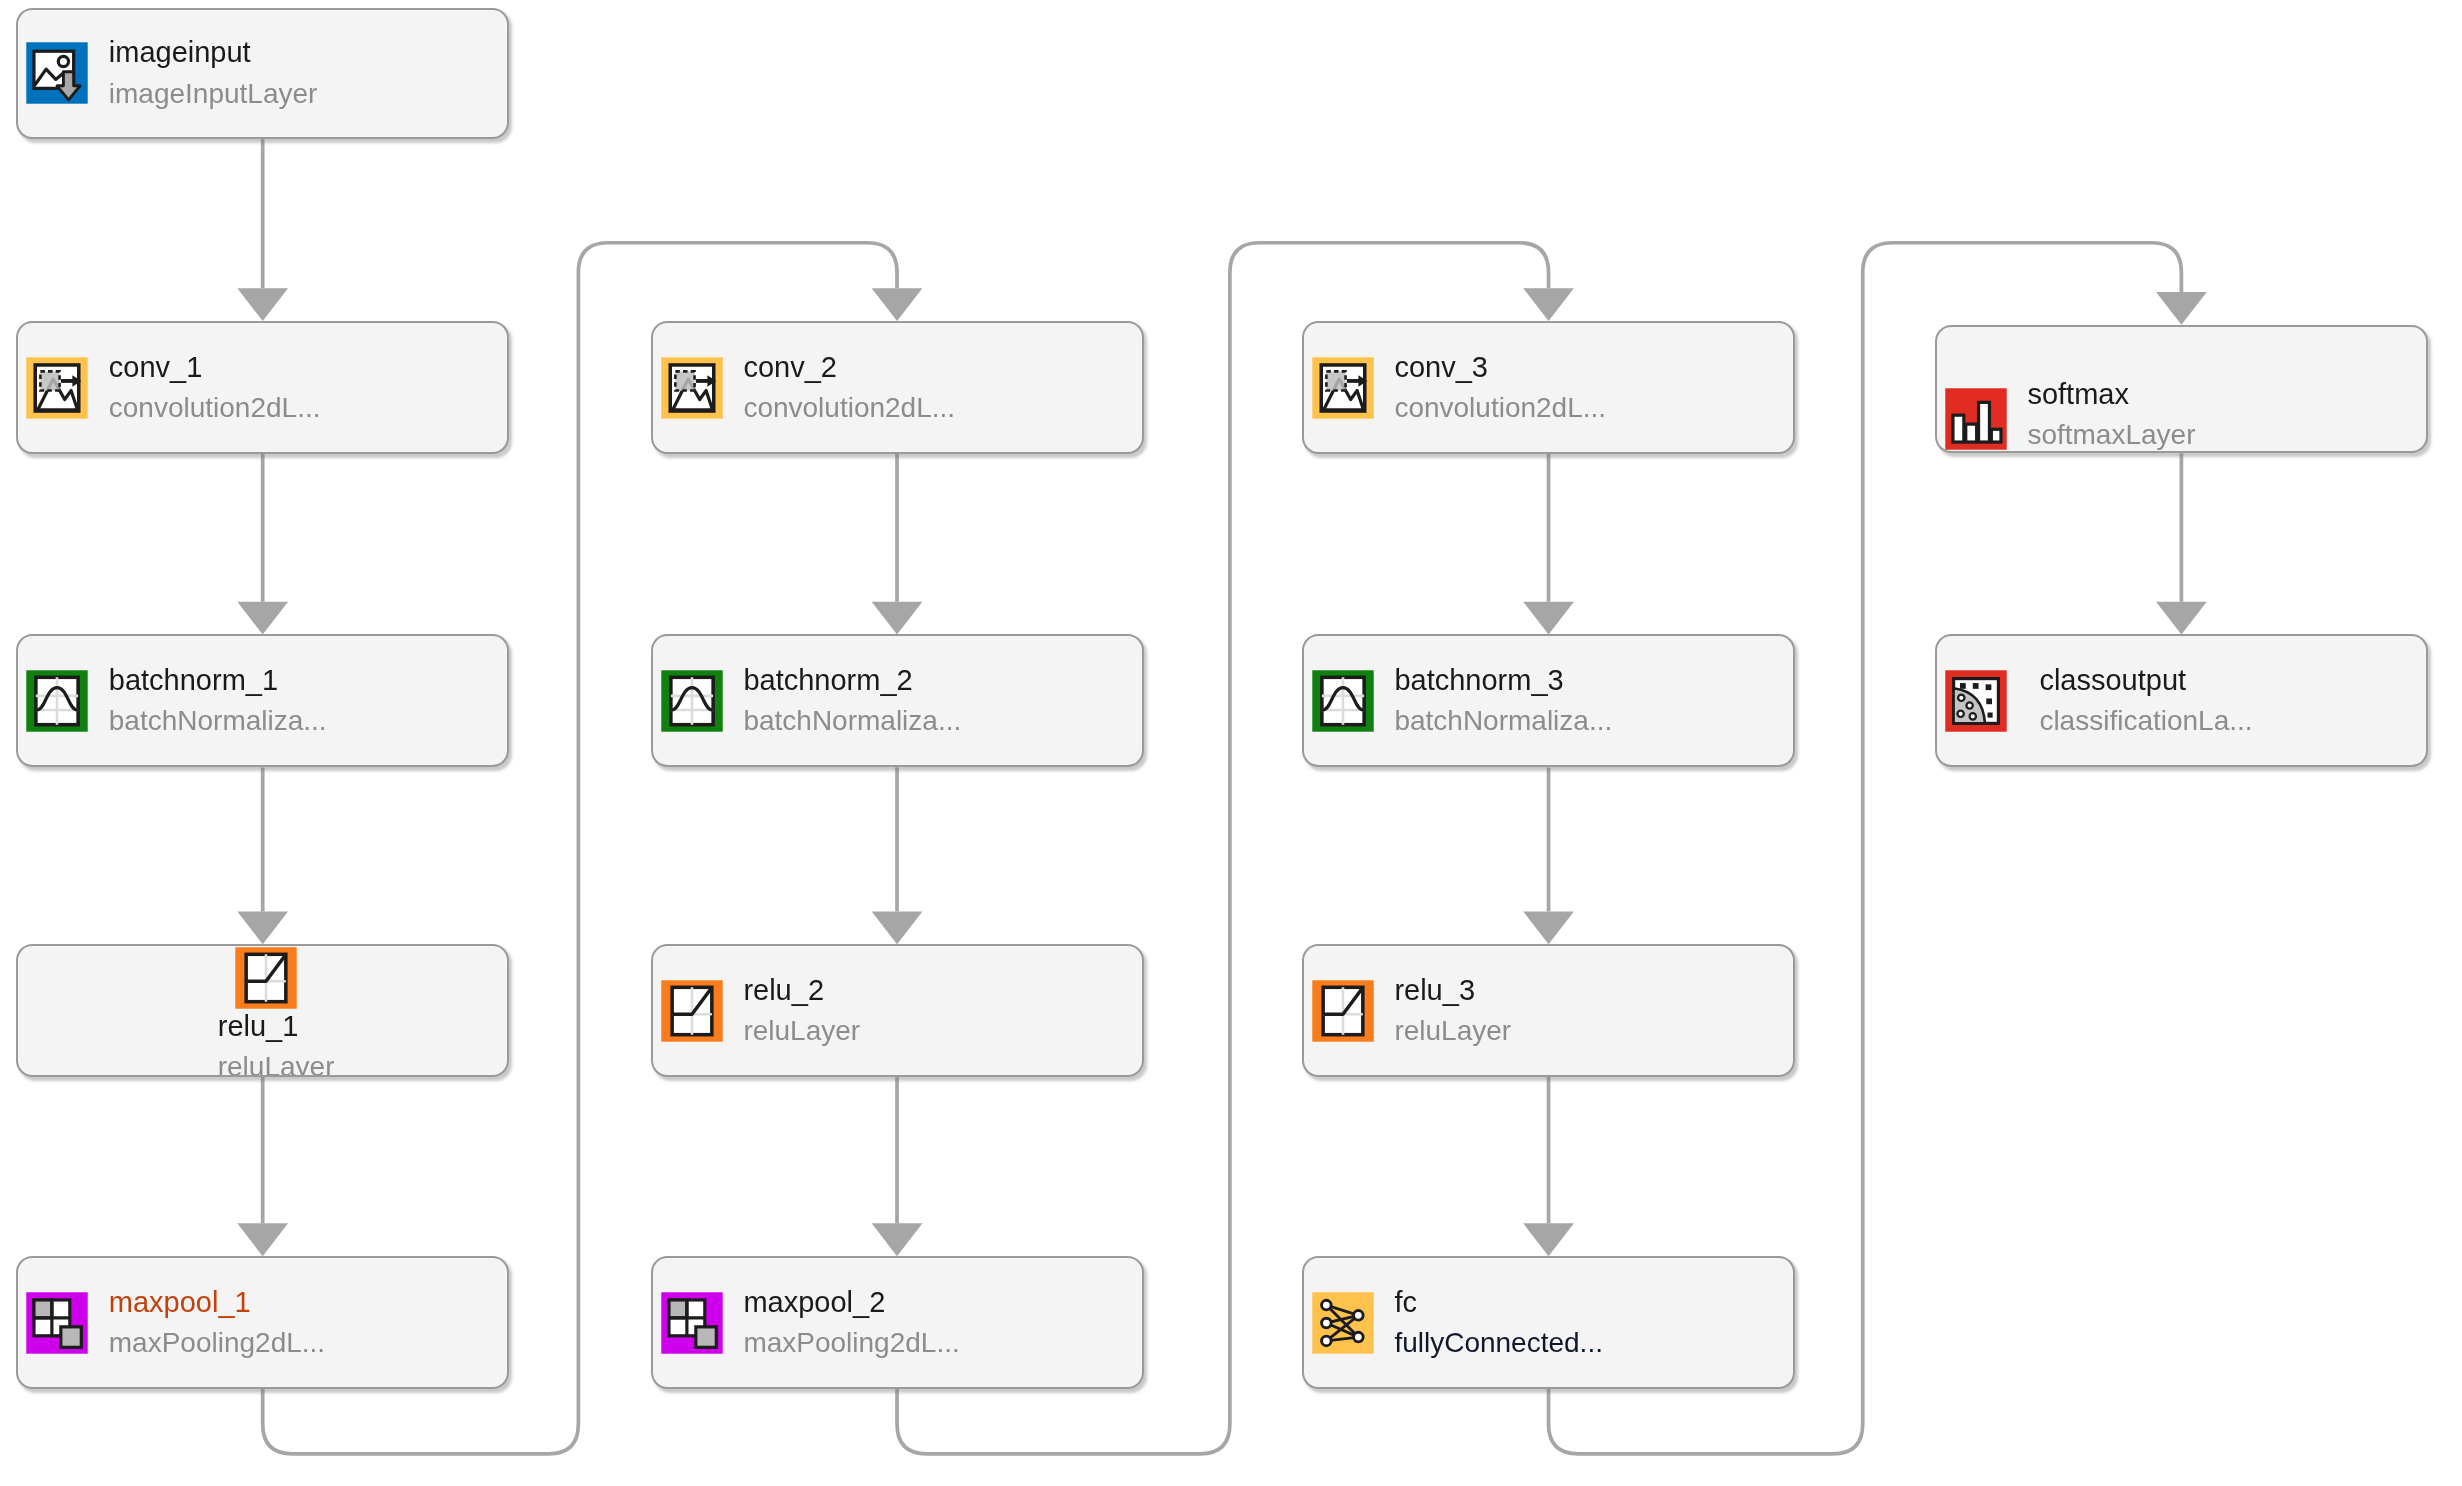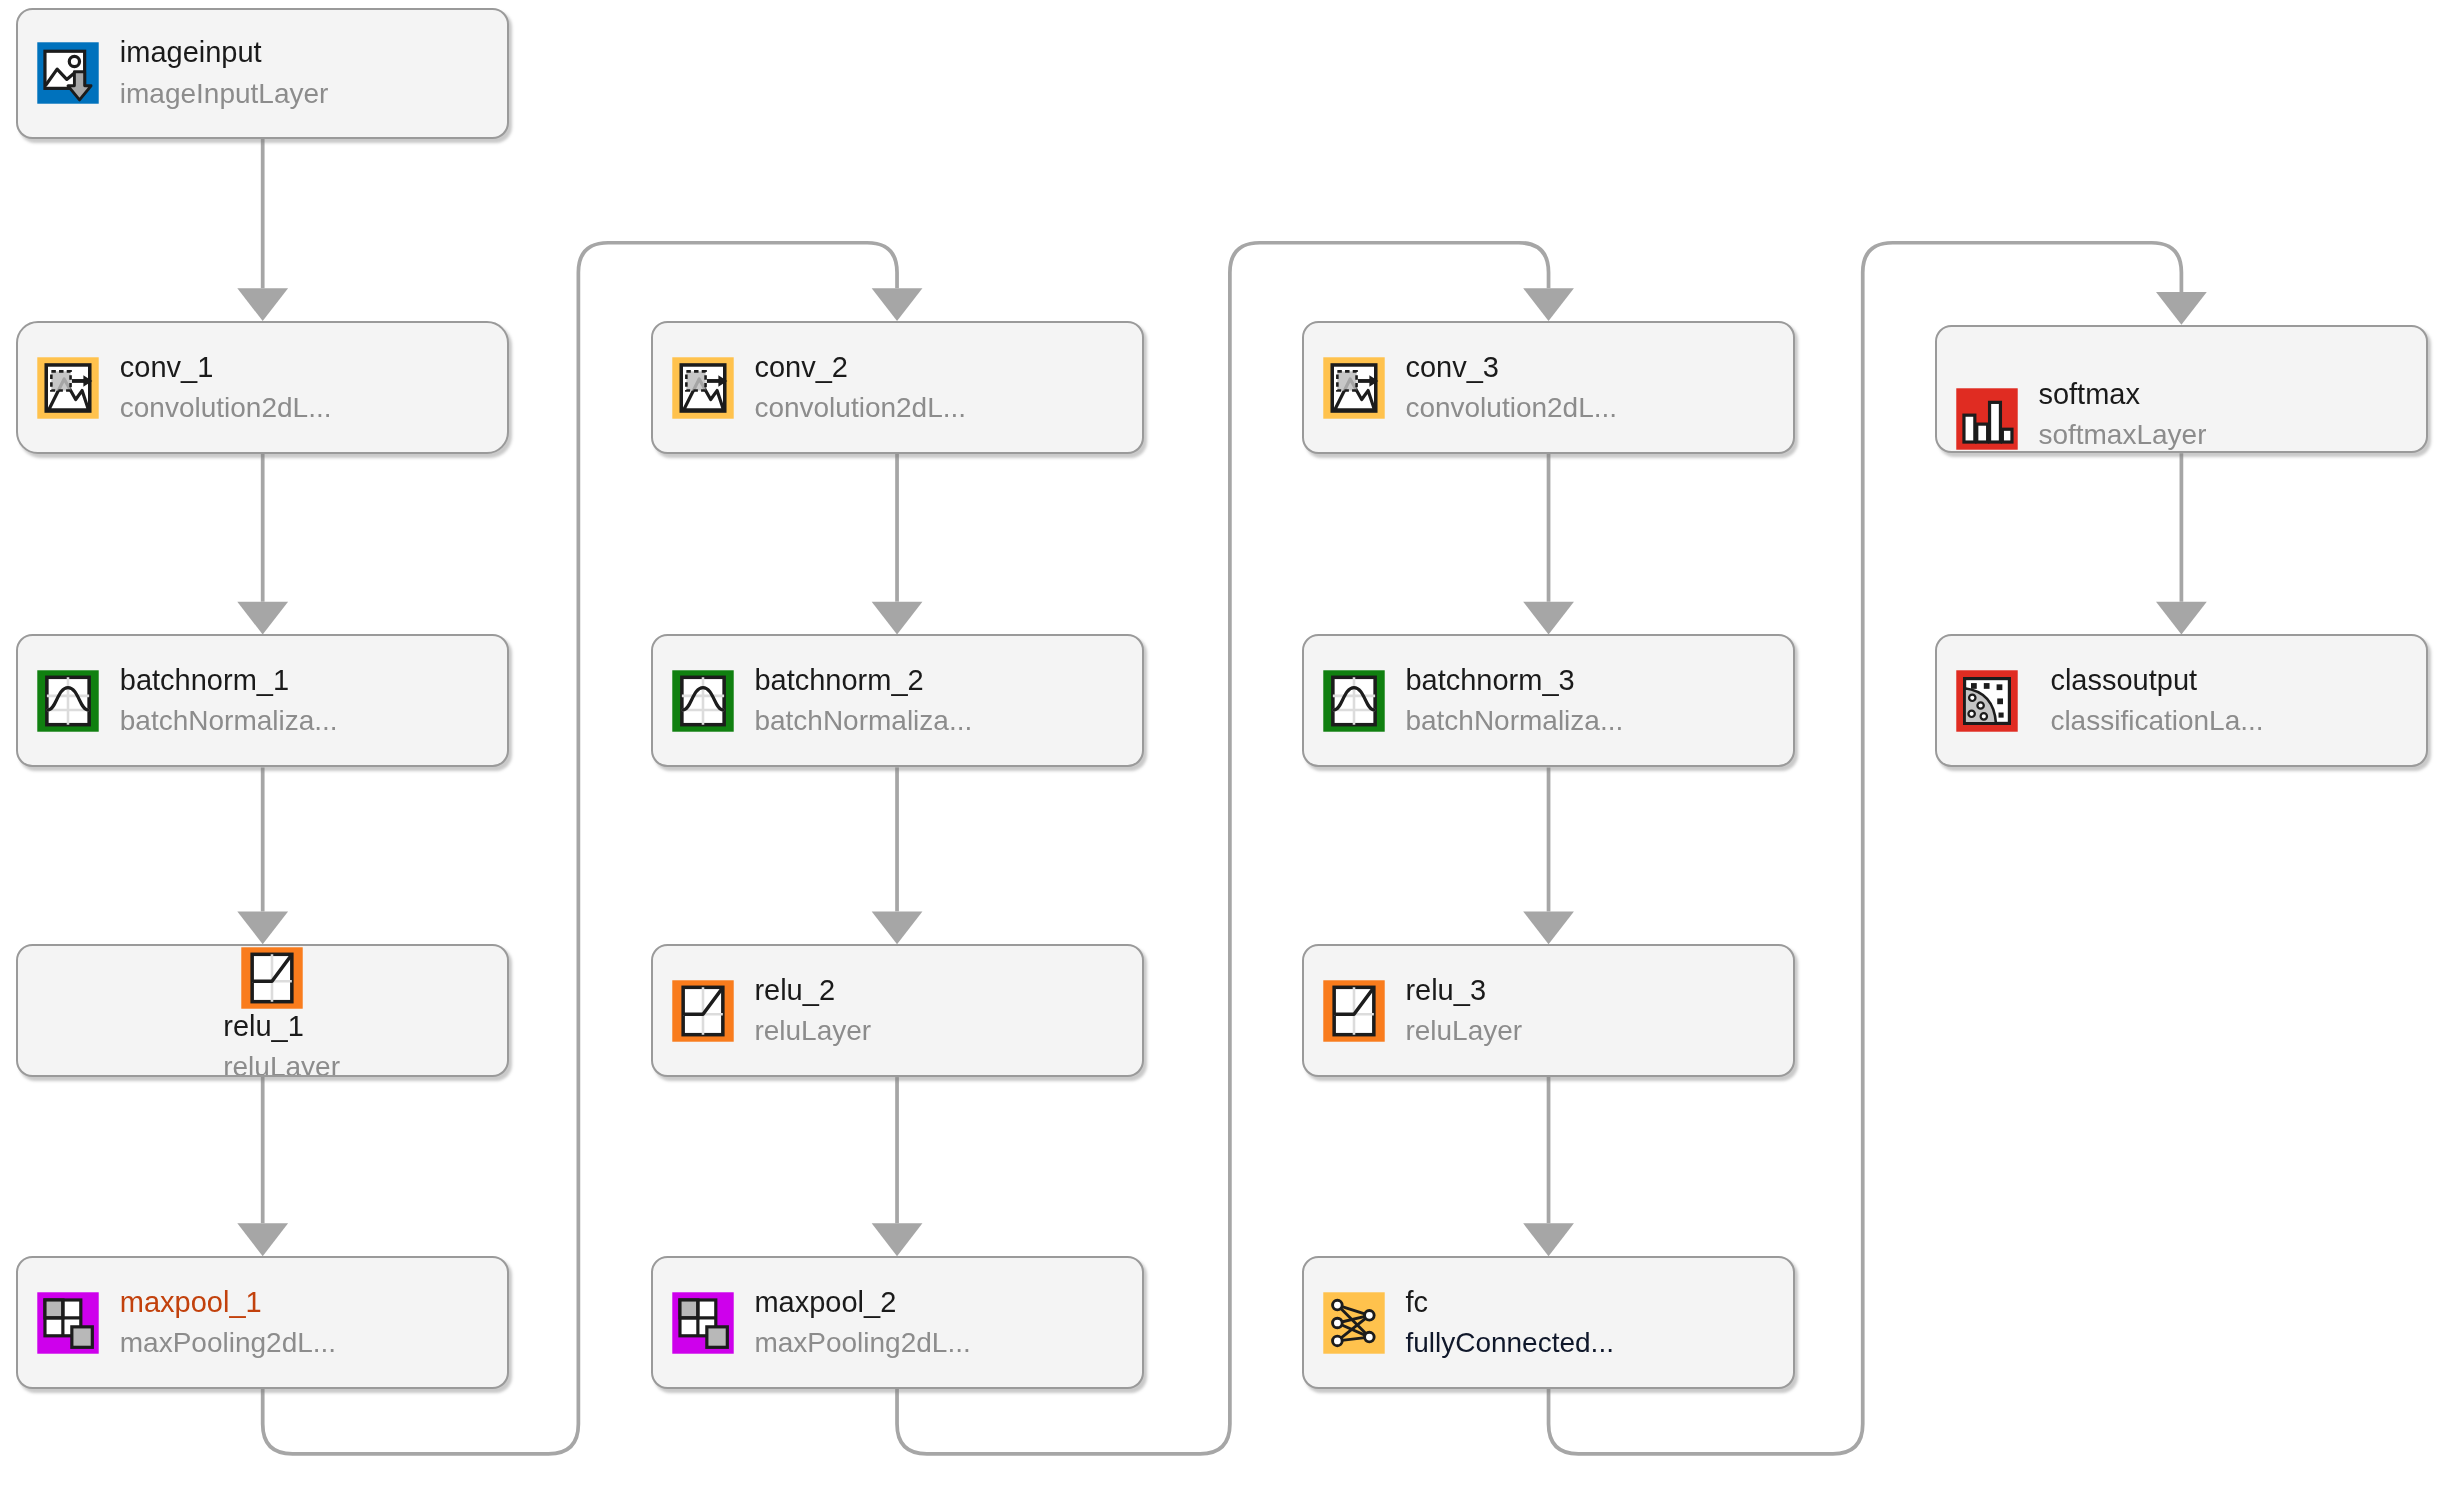--- a/index.html
+++ b/index.html
@@ -31,21 +31,21 @@
   .node {
     position: absolute;
     z-index: 2;
     box-sizing: border-box;
     display: flex;
     align-items: center;
     background: #f4f4f4;
     border: 2.2px solid #9a9a9a;
     border-radius: 16.4px;
     box-shadow: 3px 3.7px 3px rgba(120,120,120,0.40);
-    padding-left: 18px;
+    padding-left: 7px;
   }
 
   .node-icon {
     flex: 0 0 auto;
     width: 64px;
     height: 64px;
     position: relative;
     display: block;
   }
   .node-icon svg { display: block; width: 64px; height: 64px; }
@@ -112,21 +112,21 @@
     <circle cx="60" cy="32" r="8" fill="#ffffff" stroke="#1c1c1c" stroke-width="5"></circle>
     <path d="M16 68 L33 44 L48 60 L60 50 L74 64" fill="none" stroke="#1c1c1c" stroke-width="5" stroke-linejoin="round" stroke-linecap="round"></path>
     <path d="M60 48 h16 v22 h10 L68 92 L50 70 h10 z" fill="#a8a8a8" stroke="#1c1c1c" stroke-width="4.5" stroke-linejoin="round"></path>
           </svg>
         </span>
         <span class="node-text">
           <div class="node-name" style="color: rgb(26, 26, 26);">imageinput</div>
           <div class="node-type" style="color: rgb(140, 140, 140);">imageInputLayer</div>
         </span>
       </div>
-      <div class="node" style="left: 16.4px; top: 321px; width: 493px; height: 133px; background: rgb(244, 244, 244); border-color: rgb(154, 154, 154); border-radius: 22px;">
+      <div class="node" style="left: 16.4px; top: 321px; width: 493px; height: 133px; background: rgb(244, 244, 244); border-color: rgb(154, 154, 154);">
         <span class="node-icon">
           <svg viewBox="0 0 100 100" xmlns="http://www.w3.org/2000/svg">
     <rect x="2" y="2" width="96" height="96" fill="#ffc24d"></rect>
     <rect x="16" y="14" width="68" height="72" fill="#ffffff" stroke="#1c1c1c" stroke-width="5.5"></rect>
     <path d="M20 84 L44 36 L62 68 L72 54 L82 84 Z" fill="#ffffff" stroke="#1c1c1c" stroke-width="5" stroke-linejoin="round"></path>
     <rect x="24" y="24" width="30" height="30" fill="#bdbdbd" fill-opacity="0.85" stroke="#1c1c1c" stroke-width="4" stroke-dasharray="7,5"></rect>
     <path d="M56 39 h20" stroke="#1c1c1c" stroke-width="6" stroke-linecap="butt"></path>
     <path d="M74 30 L88 39 L74 48 Z" fill="#1c1c1c"></path>
           </svg>
         </span>

